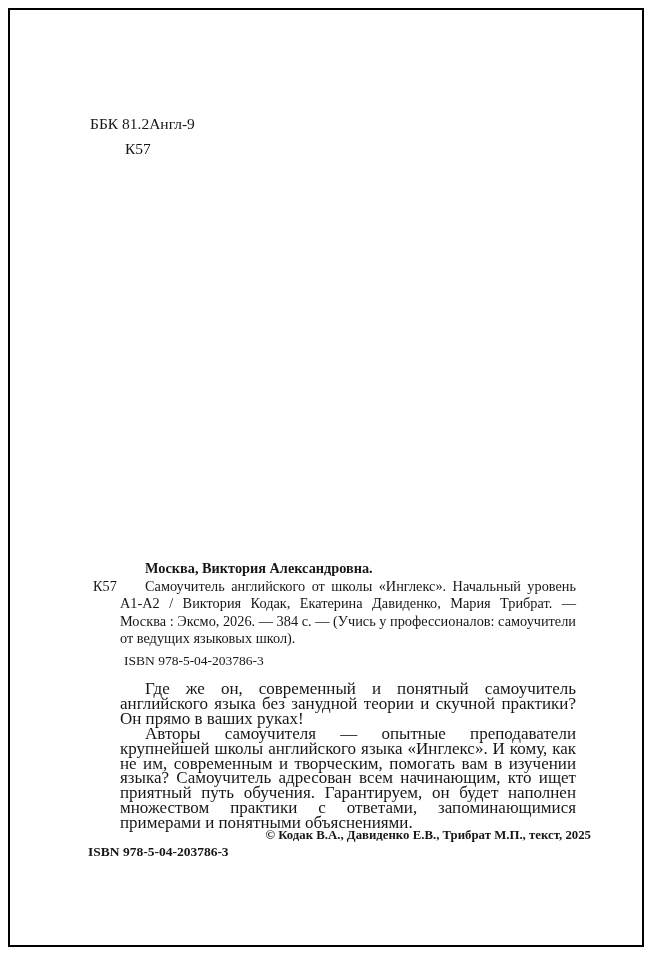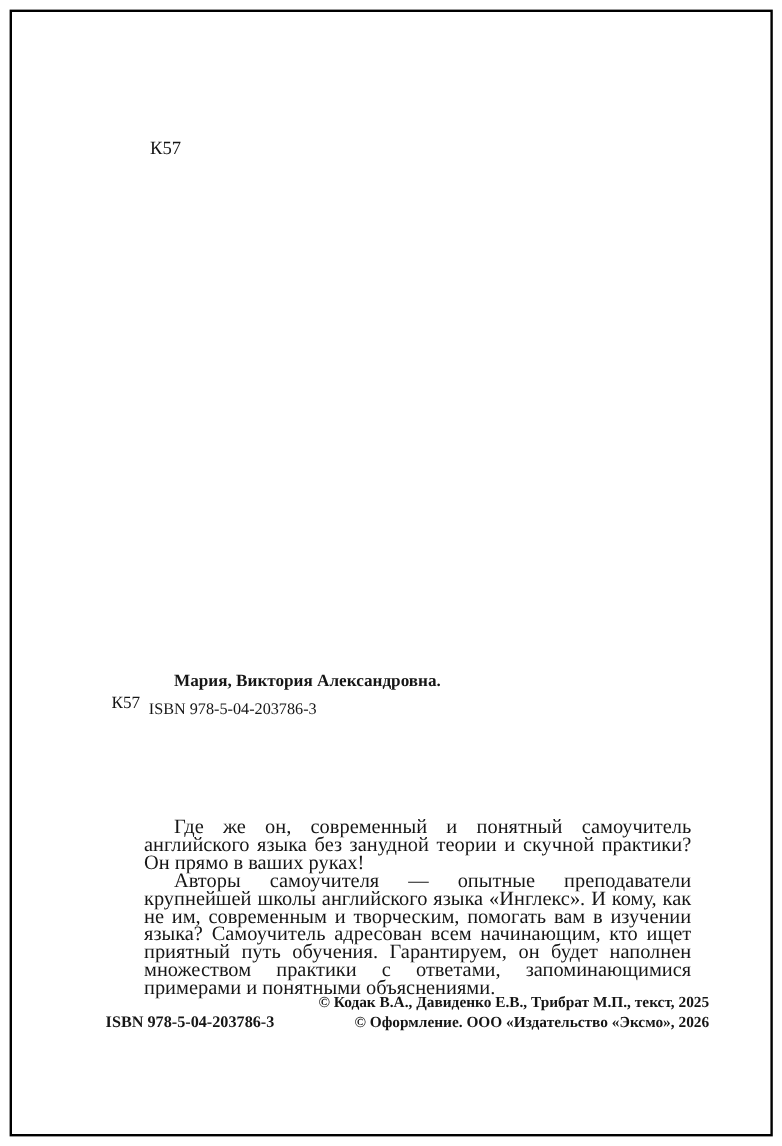--- a/index.html
+++ b/index.html
@@ -102,32 +102,33 @@
     font-size: 13.5px;
     white-space: nowrap;
   }
 </style>
 </head>
 <body>
 
 <div class="frame"></div>
 
 <div class="top-block">
+  <div>ББК 81.2Англ-9</div>
   <div class="code-line">К57</div>
 </div>
 
 <div class="bib">
   <span class="margin-code">К57</span>
-  <p class="author">Мария, Виктория Александровна.</p>
+  <p class="author">Москва, Виктория Александровна.</p>
+  <p class="desc">Самоучитель английского от школы «Инглекс». Начальный уровень A1-A2 / Виктория Кодак, Екатерина Давиденко, Мария Трибрат. — Москва : Эксмо, 2026. — 384 с. — (Учись у профессионалов: самоучители от ведущих языковых школ).</p>
   <p class="isbn-line">ISBN 978-5-04-203786-3</p>
 </div>
 
 <div class="annotation">
   <p>Где же он, современный и понятный самоучитель английского языка без занудной теории и скучной практики? Он прямо в ваших руках!</p>
   <p>Авторы самоучителя — опытные преподаватели крупнейшей школы английского языка «Инглекс». И кому, как не им, современным и творческим, помогать вам в изучении языка? Самоучитель адресован всем начинающим, кто ищет приятный путь обучения. Гарантируем, он будет наполнен множеством практики с ответами, запоминающимися примерами и понятными объяснениями.</p>
 </div>
 
 <div class="footer-copyright">
   <div>© Кодак В.А., Давиденко Е.В., Трибрат М.П., текст, 2025</div>
-  <div>© Оформление. ООО «Издательство «Эксмо», 2026</div>
 </div>
 
 <div class="footer-isbn">ISBN 978-5-04-203786-3</div>
 
 </body></html>

